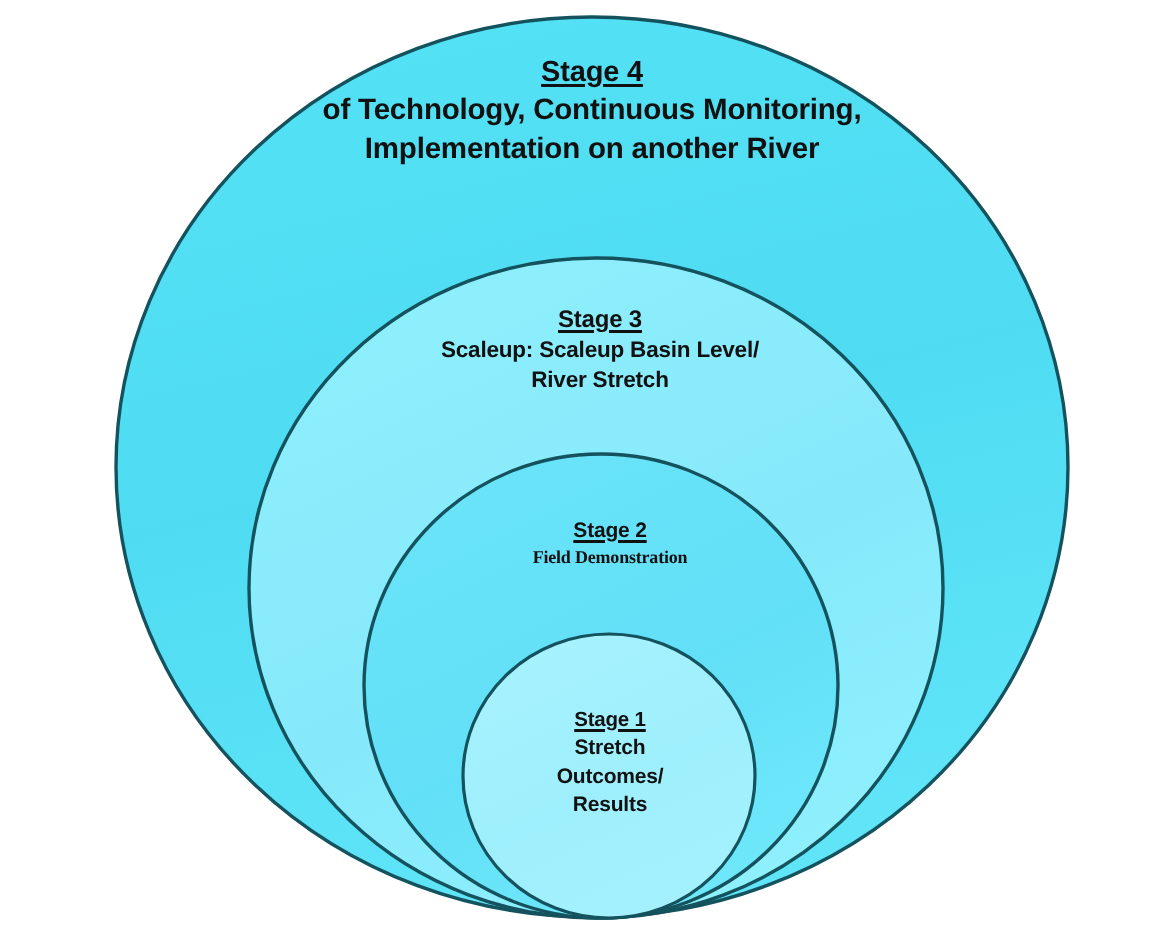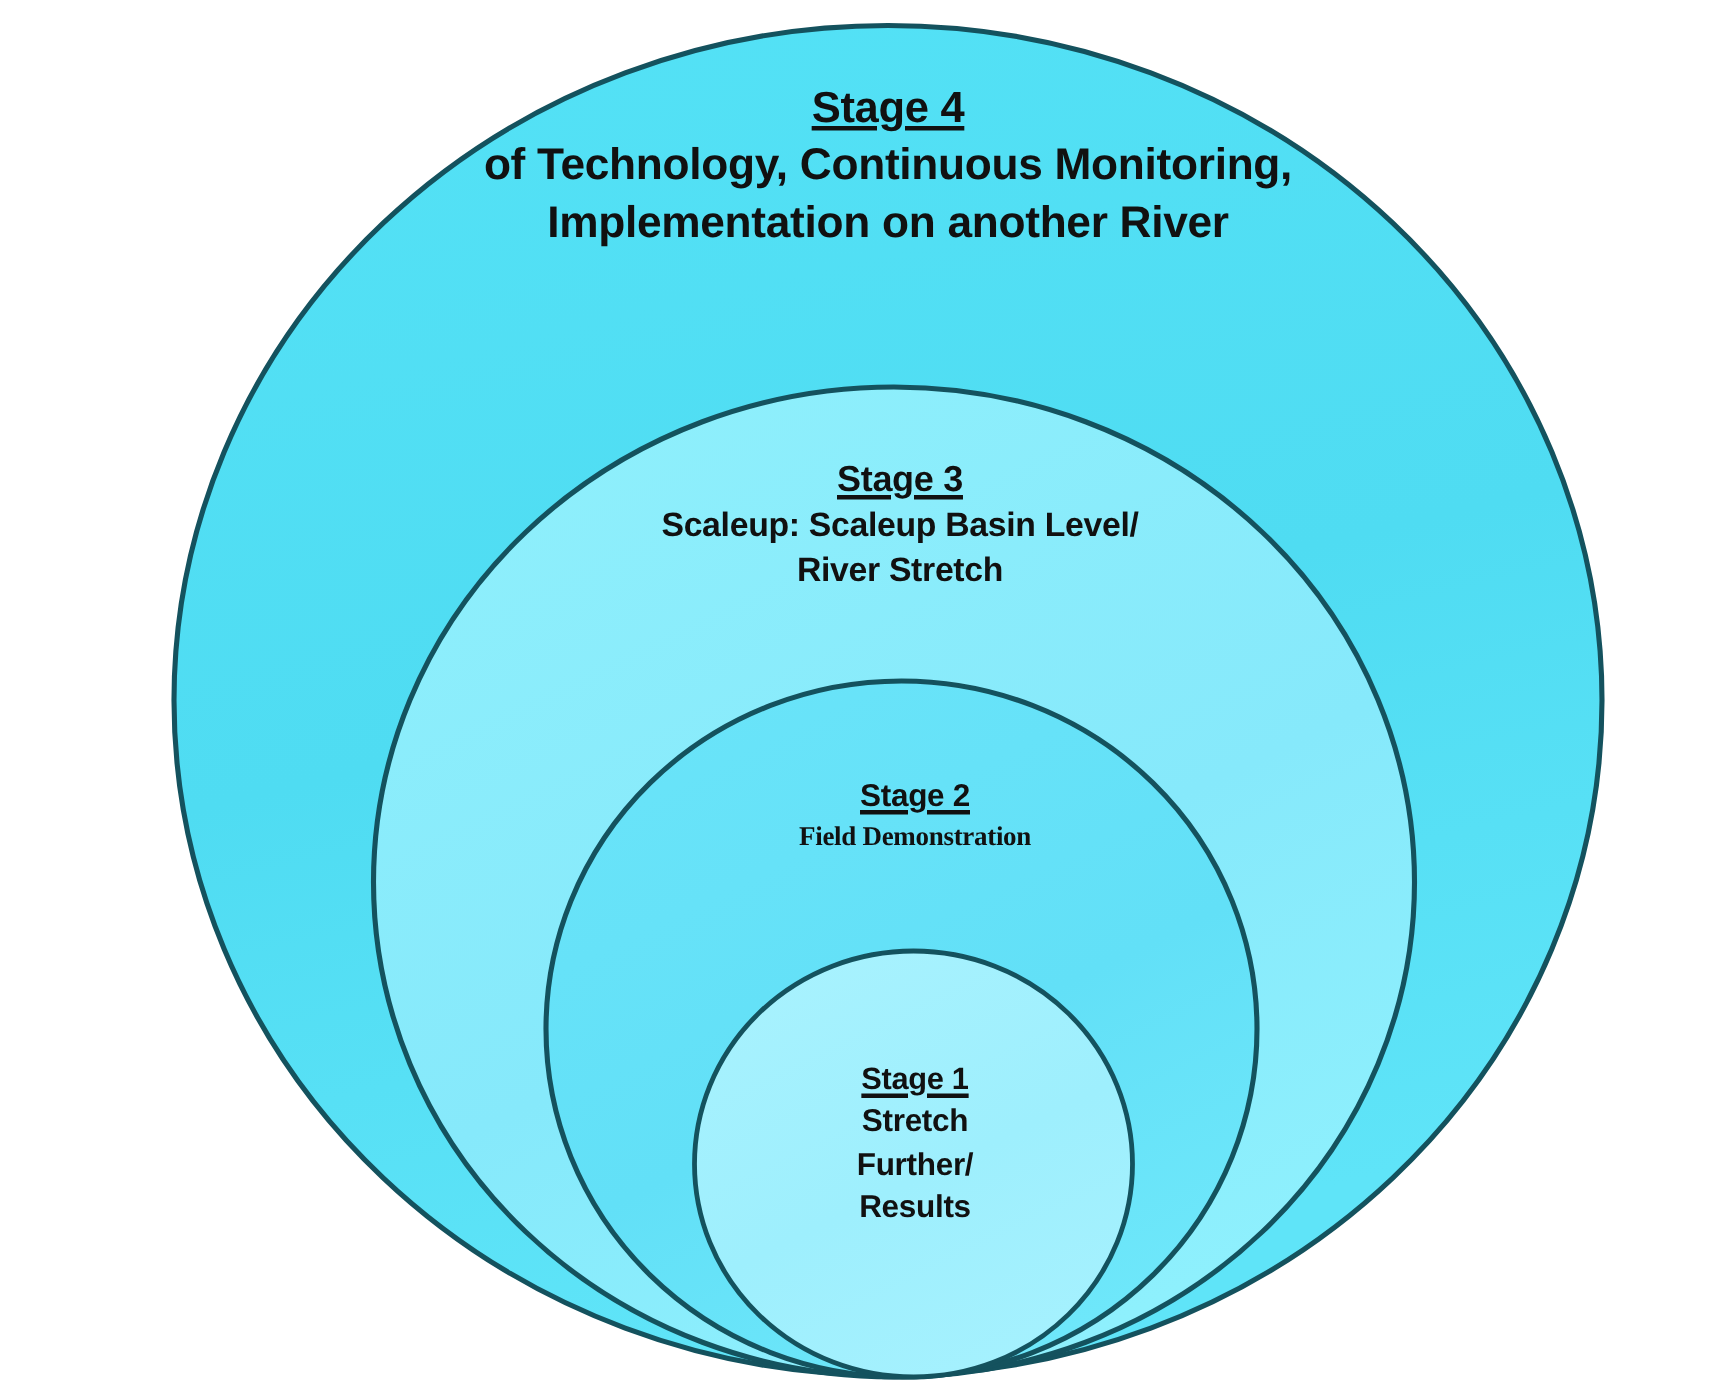--- a/index.html
+++ b/index.html
@@ -140,17 +140,17 @@
   </div>
 
   <div class="stage-label" id="label-stage-2">
     <span class="stage-title">Stage 2</span>
     <span class="stage-body">Field Demonstration</span>
   </div>
 
   <div class="stage-label" id="label-stage-1">
     <span class="stage-title">Stage 1</span>
     <span class="stage-body">Stretch</span>
-    <span class="stage-body">Further/</span>
+    <span class="stage-body">Outcomes/</span>
     <span class="stage-body">Results</span>
   </div>
 
 </div>
 
 </body></html>

